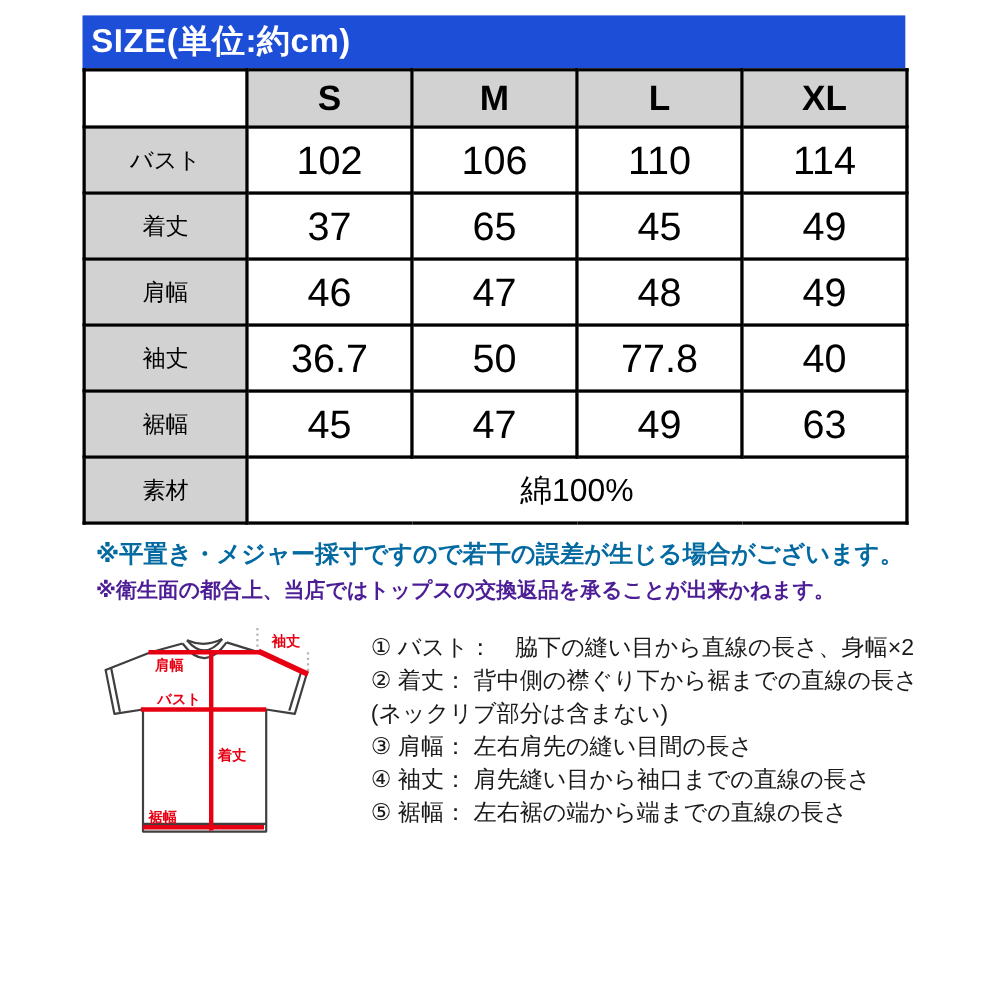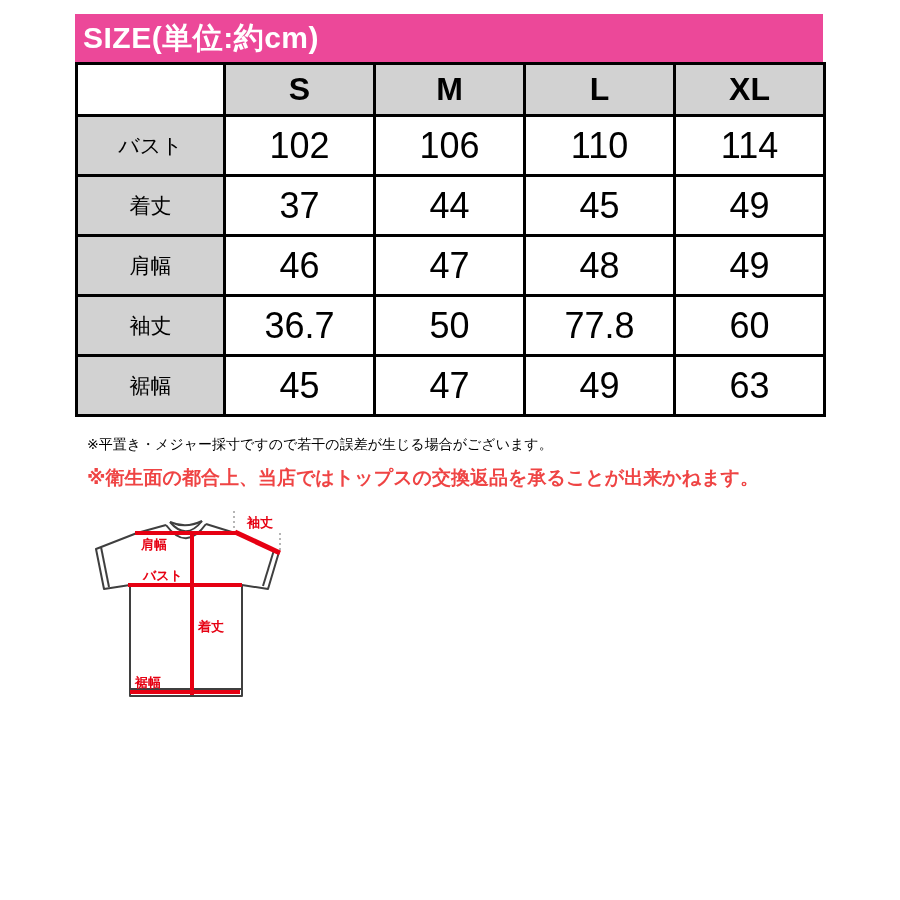--- a/index.html
+++ b/index.html
@@ -5,44 +5,44 @@
   html,body{margin:0;padding:0;}
   body{
     width:900px;height:900px;background:#ffffff;position:relative;
     font-family:"Liberation Sans","DejaVu Sans",sans-serif;
     -webkit-font-smoothing:antialiased;color:#000;
   }
   .sheet{position:absolute;left:75px;top:14px;width:748px;}
 
   
   .title-bar{
-    background:#ec4899;color:#fff;height:48px;line-height:48px;
+    background:#1d4ed8;color:#fff;height:48px;line-height:48px;
     font-size:30px;font-weight:bold;padding-left:8px;box-sizing:border-box;
     letter-spacing:0.5px;white-space:nowrap;
   }
 
   
   table.size-table{border-collapse:collapse;width:748px;table-layout:fixed;}
   .size-table th,.size-table td{
     border:3px solid #000;text-align:center;vertical-align:middle;
     padding:0;overflow:hidden;
   }
   .size-table .corner{background:#fff;}
   .size-table thead tr{height:52px;}
   .size-table thead th.size-col{background:#d2d2d2;font-size:32px;font-weight:600;}
   .size-table tbody tr{height:60px;}
   .size-table th.row-label{background:#d2d2d2;font-size:21px;font-weight:500;}
   .size-table td.val{font-size:36px;font-weight:400;margin-left:48px;}
   .size-table td.material-val{font-size:29px;font-weight:400;}
 
   
-  .notes{margin-top:13px;padding-left:12px;font-size:14px;font-weight:normal;
-         line-height:28px;color:#000000;}
+  .notes{margin-top:13px;padding-left:12px;font-size:22px;font-weight:bold;
+         line-height:28px;color:#0369a1;}
   .warning{margin-top:6px;padding-left:12px;font-size:19px;font-weight:bold;
-           line-height:28px;color:#ef4444;}
+           line-height:28px;color:#4c1d95;}
   .warning .indent{padding-left:20px;}
 
   
   .bottom{display:flex;margin-top:8px;}
   .diagram-wrap{width:252px;flex:0 0 252px;}
   .guide-list{flex:1;padding-left:10px;margin-top:14px;font-size:21px;
               line-height:30px;color:#1a1a1a;font-weight:400;}
   .guide-list div{white-space:nowrap;}
 
   svg text.m-label{font-size:13px;font-weight:bold;}
@@ -77,44 +77,48 @@
       <tr>
         <th class="row-label">バスト</th>
         <td class="val">102</td>
         <td class="val">106</td>
         <td class="val">110</td>
         <td class="val">114</td>
       </tr>
       <tr>
         <th class="row-label">着丈</th>
         <td class="val">37</td>
-        <td class="val">44</td>
+        <td class="val">65</td>
         <td class="val">45</td>
         <td class="val">49</td>
       </tr>
       <tr>
         <th class="row-label">肩幅</th>
         <td class="val">46</td>
         <td class="val">47</td>
         <td class="val">48</td>
         <td class="val">49</td>
       </tr>
       <tr>
         <th class="row-label">袖丈</th>
         <td class="val">36.7</td>
         <td class="val">50</td>
         <td class="val">77.8</td>
-        <td class="val">60</td>
+        <td class="val">40</td>
       </tr>
       <tr>
         <th class="row-label">裾幅</th>
         <td class="val">45</td>
         <td class="val">47</td>
         <td class="val">49</td>
         <td class="val">63</td>
+      </tr>
+      <tr>
+        <th class="row-label">素材</th>
+        <td class="material-val" colspan="4">綿100%</td>
       </tr>
     </tbody>
   </table>
 
   <div class="notes">
     <div>※平置き・メジャー採寸ですので若干の誤差が生じる場合がございます。</div>
   </div>
 
   <div class="warning">
     <div>※衛生面の都合上、当店ではトップスの交換返品を承ることが出来かねます。</div>
@@ -153,15 +157,23 @@
         <g fill="#e60012">
           <text class="m-label" x="66" y="49">肩幅</text>
           <text class="m-label" x="68" y="80">バスト</text>
           <text class="m-label" x="123" y="131">着丈</text>
           <text class="m-label" x="60" y="187">裾幅</text>
           <text class="m-label" x="172" y="27">袖丈</text>
         </g>
       </svg>
     </div>
 
+    <div class="guide-list">
+      <div>① バスト：　脇下の縫い目から直線の長さ、身幅×2</div>
+      <div>② 着丈： 背中側の襟ぐり下から裾までの直線の長さ</div>
+      <div>(ネックリブ部分は含まない)</div>
+      <div>③ 肩幅： 左右肩先の縫い目間の長さ</div>
+      <div>④ 袖丈： 肩先縫い目から袖口までの直線の長さ</div>
+      <div>⑤ 裾幅： 左右裾の端から端までの直線の長さ</div>
+    </div>
 
   </div>
 </div>
 
 </body></html>

